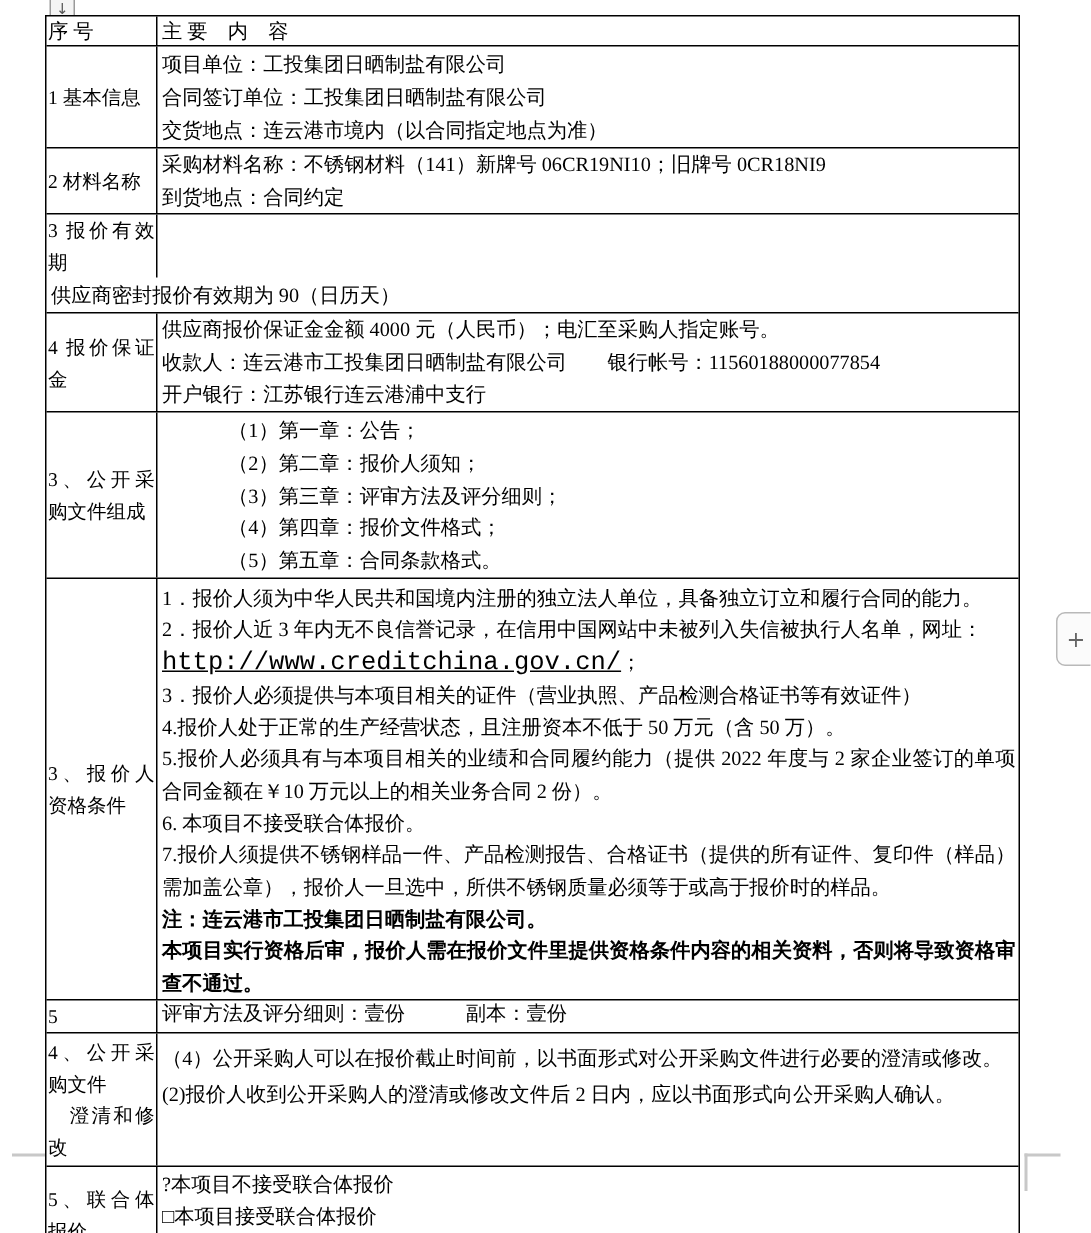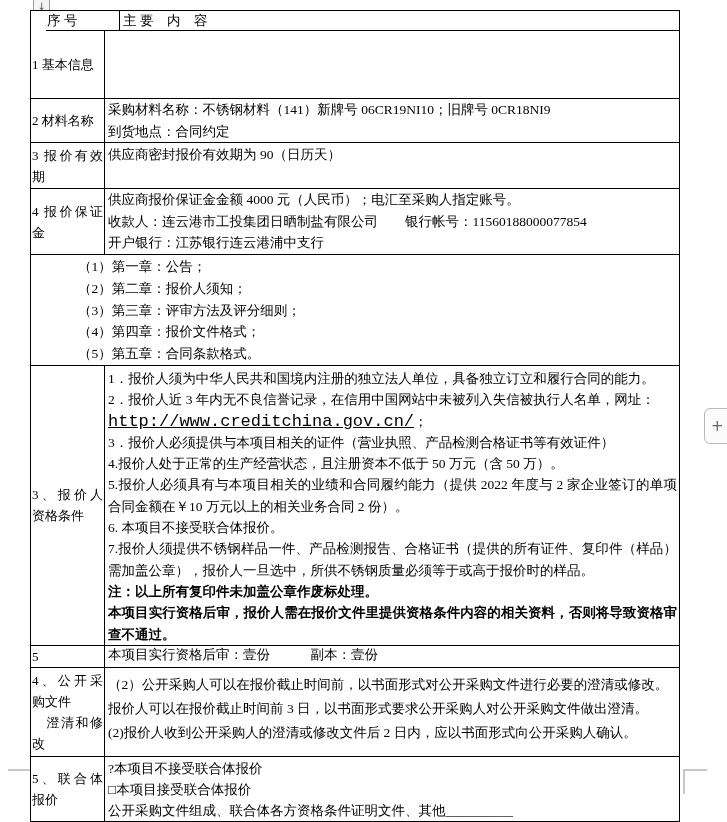--- a/index.html
+++ b/index.html
@@ -76,66 +76,74 @@
 </div>
 <div class="plus-btn">
   <span>+</span>
 </div>
 <div class="mark mark-left-h"></div>
 <div class="mark mark-right-h"></div>
 <div class="mark mark-right-v"></div>
 
 <div class="doc-table">
 
-  <div class="t-row hdr" style="min-height:20px;margin-left:15px;">
+  <div class="t-row hdr" style="min-height:20px;">
     <div class="cell-label">
       <div class="lbl no-just">序 号</div>
     </div>
     <div class="cell-content">
       <p>主 要　内　容</p>
     </div>
   </div>
 
   <div class="t-row r0" style="min-height:68px;">
     <div class="cell-label">
       <div class="lbl">1 基本信息</div>
+    </div>
+    <div class="cell-content">
+      <p>项目单位：工投集团日晒制盐有限公司</p>
+      <p>合同签订单位：工投集团日晒制盐有限公司</p>
+      <p>交货地点：连云港市境内（以合同指定地点为准）</p>
     </div>
   </div>
 
   <div class="t-row r1" style="min-height:44px;">
     <div class="cell-label">
       <div class="lbl">2 材料名称</div>
     </div>
     <div class="cell-content">
       <p>采购材料名称：不锈钢材料（141）新牌号 06CR19NI10；旧牌号 0CR18NI9</p>
       <p>到货地点：合同约定</p>
     </div>
   </div>
 
-  <div class="t-row r2" style="min-height:46px;">
+  <div class="t-row r2" style="min-height:46px;flex-direction:column;">
     <div class="cell-label">
       <div class="lbl">3 报价有效期</div>
     </div>
     <div class="cell-content">
       <p>供应商密封报价有效期为 90（日历天）</p>
     </div>
   </div>
 
   <div class="t-row r3" style="min-height:66px;">
     <div class="cell-label">
       <div class="lbl">4 报价保证金</div>
     </div>
     <div class="cell-content">
       <p>供应商报价保证金金额 4000 元（人民币）；电汇至采购人指定账号。</p>
       <p>收款人：连云港市工投集团日晒制盐有限公司　　银行帐号：11560188000077854</p>
       <p>开户银行：江苏银行连云港浦中支行</p>
     </div>
   </div>
 
   <div class="t-row r4" style="min-height:111px;">
+    <div class="cell-label">
+      <div class="lbl">3、公开采购文件组成</div>
+    </div>
     <div class="cell-content">
       <p>（1）第一章：公告；</p>
       <p>（2）第二章：报价人须知；</p>
       <p>（3）第三章：评审方法及评分细则；</p>
       <p>（4）第四章：报价文件格式；</p>
       <p>（5）第五章：合同条款格式。</p>
     </div>
   </div>
 
   <div class="t-row r5" style="min-height:279px;">
@@ -144,42 +152,41 @@
     </div>
     <div class="cell-content">
       <p>1．报价人须为中华人民共和国境内注册的独立法人单位，具备独立订立和履行合同的能力。</p>
       <p>2．报价人近 3 年内无不良信誉记录，在信用中国网站中未被列入失信被执行人名单，网址：</p>
       <p><span class="url">http://www.creditchina.gov.cn/</span><span>；</span></p>
       <p>3．报价人必须提供与本项目相关的证件（营业执照、产品检测合格证书等有效证件）</p>
       <p>4.报价人处于正常的生产经营状态，且注册资本不低于 50 万元（含 50 万）。</p>
       <p>5.报价人必须具有与本项目相关的业绩和合同履约能力（提供 2022 年度与 2 家企业签订的单项合同金额在￥10 万元以上的相关业务合同 2 份）。</p>
       <p>6. 本项目不接受联合体报价。</p>
       <p>7.报价人须提供不锈钢样品一件、产品检测报告、合格证书（提供的所有证件、复印件（样品）需加盖公章），报价人一旦选中，所供不锈钢质量必须等于或高于报价时的样品。</p>
-      <p class="bold">注：以上所有复印件未加盖公章作废标处理。</p>
+      <p class="bold">注：连云港市工投集团日晒制盐有限公司。</p>
       <p class="bold">本项目实行资格后审，报价人需在报价文件里提供资格条件内容的相关资料，否则将导致资格审查不通过。</p>
     </div>
   </div>
 
   <div class="t-row r6" style="min-height:20px;">
     <div class="cell-label">
       <div class="lbl no-just">5</div>
     </div>
     <div class="cell-content">
-      <p>本项目实行资格后审：壹份　　　副本：壹份</p>
+      <p>评审方法及评分细则：壹份　　　副本：壹份</p>
     </div>
   </div>
 
   <div class="t-row r7" style="min-height:89px;">
     <div class="cell-label">
       <div class="lbl">4、公开采购文件
 　澄清和修改</div>
     </div>
     <div class="cell-content">
-      <p>（2）公开采购人可以在报价截止时间前，以书面形式对公开采购文件进行必要的澄清或修改。</p>
-      <p>报价人可以在报价截止时间前 3 日，以书面形式要求公开采购人对公开采购文件做出澄清。</p>
+      <p>（4）公开采购人可以在报价截止时间前，以书面形式对公开采购文件进行必要的澄清或修改。</p>
       <p>(2)报价人收到公开采购人的澄清或修改文件后 2 日内，应以书面形式向公开采购人确认。</p>
     </div>
   </div>
 
   <div class="t-row r8" style="min-height:64px;">
     <div class="cell-label">
       <div class="lbl">5、联合体报价</div>
     </div>
     <div class="cell-content">
       <p>?本项目不接受联合体报价</p>

